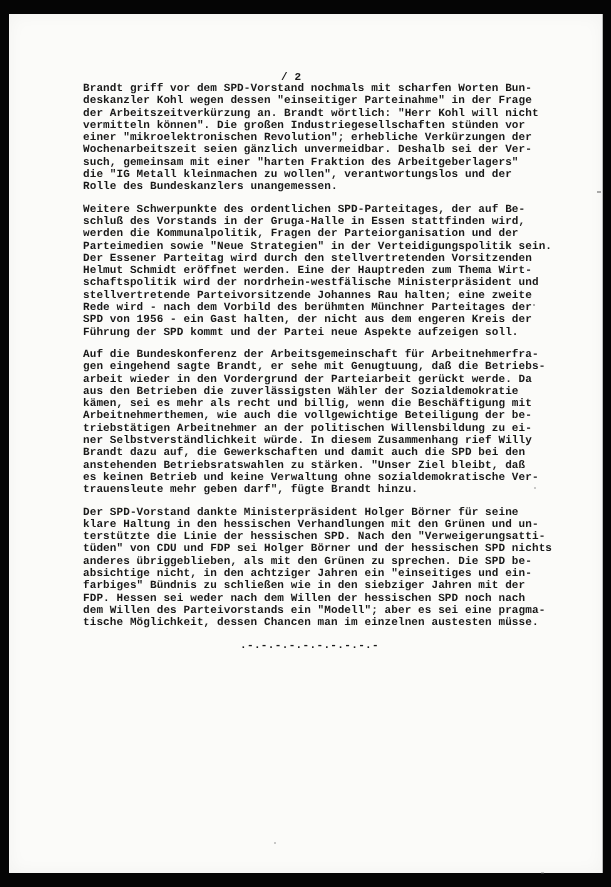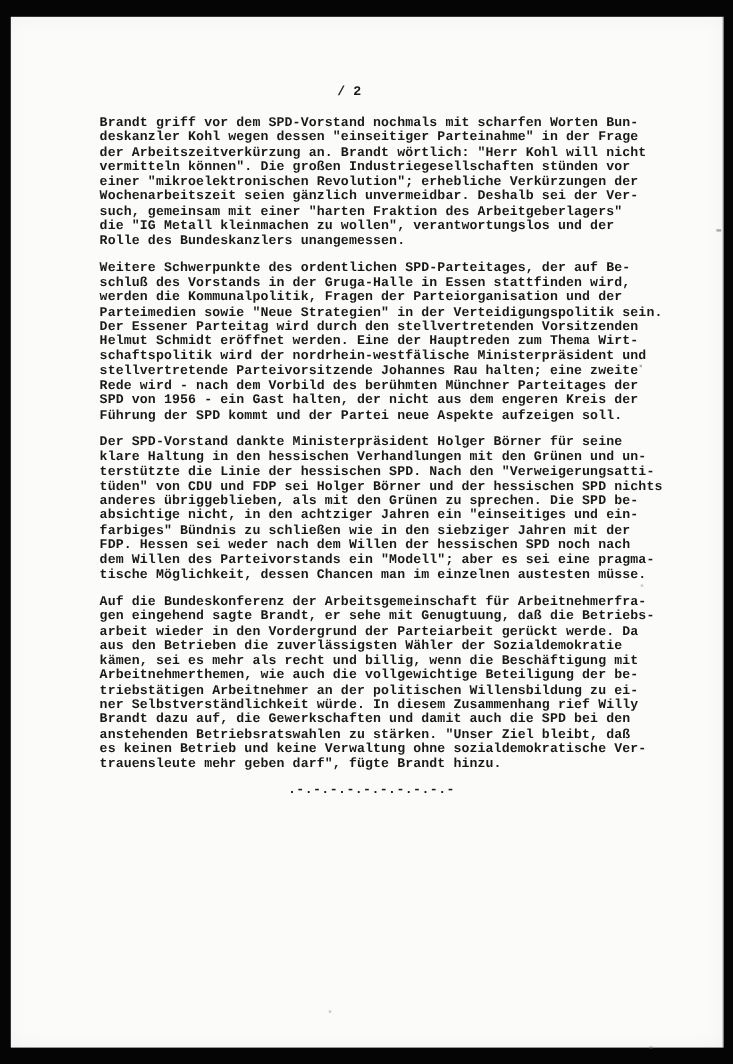--- a/index.html
+++ b/index.html
@@ -35,21 +35,21 @@
     top: 57px;
     font-size: 11px;
     font-weight: 700;
     letter-spacing: 0.1px;
     color: #1a1a1a;
     white-space: pre;
   }
   .body-text {
     position: absolute;
     left: 74px;
-    top: 83px;
+    top: 69px;
     width: 480px;
   }
   .para {
     white-space: pre;
     font-family: "Liberation Mono", "DejaVu Sans Mono", monospace;
     font-size: 11px;
     line-height: 12.3px;
     font-weight: 700;
     letter-spacing: 0.1px;
     color: #191919;
@@ -110,42 +110,42 @@
 schluß des Vorstands in der Gruga-Halle in Essen stattfinden wird,
 werden die Kommunalpolitik, Fragen der Parteiorganisation und der
 Parteimedien sowie "Neue Strategien" in der Verteidigungspolitik sein.
 Der Essener Parteitag wird durch den stellvertretenden Vorsitzenden
 Helmut Schmidt eröffnet werden. Eine der Hauptreden zum Thema Wirt-
 schaftspolitik wird der nordrhein-westfälische Ministerpräsident und
 stellvertretende Parteivorsitzende Johannes Rau halten; eine zweite
 Rede wird - nach dem Vorbild des berühmten Münchner Parteitages der
 SPD von 1956 - ein Gast halten, der nicht aus dem engeren Kreis der
 Führung der SPD kommt und der Partei neue Aspekte aufzeigen soll.</div>
-      <div class="para">Der SPD-Vorstand dankte Ministerpräsident Holger Börner für seine
-klare Haltung in den hessischen Verhandlungen mit den Grünen und un-
-terstützte die Linie der hessischen SPD. Nach den "Verweigerungsatti-
-tüden" von CDU und FDP sei Holger Börner und der hessischen SPD nichts
-anderes übriggeblieben, als mit den Grünen zu sprechen. Die SPD be-
-absichtige nicht, in den achtziger Jahren ein "einseitiges und ein-
-farbiges" Bündnis zu schließen wie in den siebziger Jahren mit der
-FDP. Hessen sei weder nach dem Willen der hessischen SPD noch nach
-dem Willen des Parteivorstands ein "Modell"; aber es sei eine pragma-
-tische Möglichkeit, dessen Chancen man im einzelnen austesten müsse.</div>
       <div class="para">Auf die Bundeskonferenz der Arbeitsgemeinschaft für Arbeitnehmerfra-
 gen eingehend sagte Brandt, er sehe mit Genugtuung, daß die Betriebs-
 arbeit wieder in den Vordergrund der Parteiarbeit gerückt werde. Da
 aus den Betrieben die zuverlässigsten Wähler der Sozialdemokratie
 kämen, sei es mehr als recht und billig, wenn die Beschäftigung mit
 Arbeitnehmerthemen, wie auch die vollgewichtige Beteiligung der be-
 triebstätigen Arbeitnehmer an der politischen Willensbildung zu ei-
 ner Selbstverständlichkeit würde. In diesem Zusammenhang rief Willy
 Brandt dazu auf, die Gewerkschaften und damit auch die SPD bei den
 anstehenden Betriebsratswahlen zu stärken. "Unser Ziel bleibt, daß
 es keinen Betrieb und keine Verwaltung ohne sozialdemokratische Ver-
 trauensleute mehr geben darf", fügte Brandt hinzu.</div>
+      <div class="para">Der SPD-Vorstand dankte Ministerpräsident Holger Börner für seine
+klare Haltung in den hessischen Verhandlungen mit den Grünen und un-
+terstützte die Linie der hessischen SPD. Nach den "Verweigerungsatti-
+tüden" von CDU und FDP sei Holger Börner und der hessischen SPD nichts
+anderes übriggeblieben, als mit den Grünen zu sprechen. Die SPD be-
+absichtige nicht, in den achtziger Jahren ein "einseitiges und ein-
+farbiges" Bündnis zu schließen wie in den siebziger Jahren mit der
+FDP. Hessen sei weder nach dem Willen der hessischen SPD noch nach
+dem Willen des Parteivorstands ein "Modell"; aber es sei eine pragma-
+tische Möglichkeit, dessen Chancen man im einzelnen austesten müsse.</div>
       <div class="separator">.-.-.-.-.-.-.-.-.-.-</div>
     </div>
 
     <div class="speck s1"></div>
     <div class="speck s2"></div>
     <div class="speck s3"></div>
     <div class="speck s4"></div>
     <div class="speck s5"></div>
     <div class="speck s6"></div>
     <div class="paper-edge"></div>

